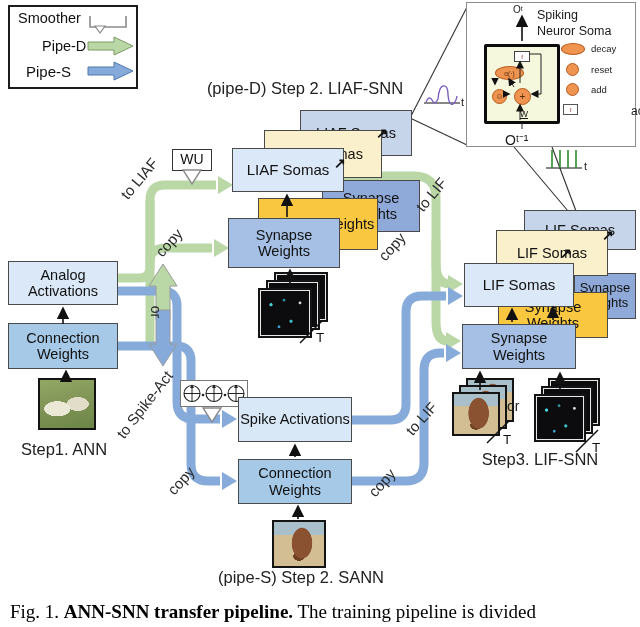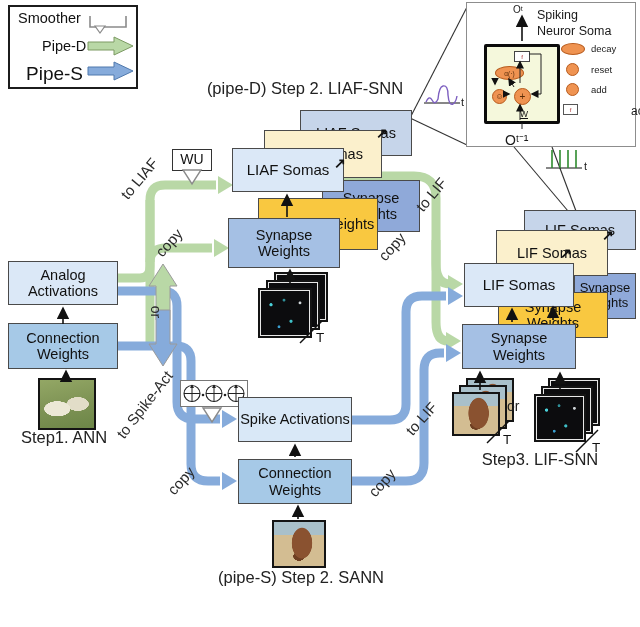--- a/index.html
+++ b/index.html
@@ -86,21 +86,21 @@
   <div class="abs" style="left:8px;top:5px;width:126px;height:80px;border:2px solid #1c1c1c;background:#fff;z-index:2;">
     <div style="position:absolute;left:8px;top:3px;font-size:14.5px;">Smoother</div>
     <svg class="abs" style="left:76px;top:6px;" width="48" height="22" viewBox="0 0 48 22">
       <path d="M4 3 V14 H40 V3" fill="none" stroke="#8a8a8a" stroke-width="1.6"></path>
       <polygon points="9,13 19,13 14,20" fill="#fff" stroke="#8a8a8a" stroke-width="1.2"></polygon>
     </svg>
     <div style="position:absolute;left:32px;top:31px;font-size:14.5px;">Pipe-D</div>
     <svg class="abs" style="left:76px;top:28px;" width="50" height="22" viewBox="0 0 50 22">
       <polygon points="2,7 28,7 28,2 47,11 28,20 28,15 2,15" fill="#b9d8a6" stroke="#7c9a63" stroke-width="1"></polygon>
     </svg>
-    <div style="position:absolute;left:16px;top:56px;font-size:19px;">Pipe-S</div>
+    <div style="position:absolute;left:16px;top:56px;font-size:15px;">Pipe-S</div>
     <svg class="abs" style="left:76px;top:53px;" width="50" height="22" viewBox="0 0 50 22">
       <polygon points="2,7 28,7 28,2 47,11 28,20 28,15 2,15" fill="#86abdb" stroke="#4f79ad" stroke-width="1"></polygon>
     </svg>
   </div>
 
   <div class="abs" style="left:466px;top:2px;width:170px;height:145px;border:1.5px solid #8d8d8d;background:#fff;z-index:2;box-sizing:border-box;">
     <div class="inset-txt" style="left:70px;top:4px;width:98px;text-align:left;font-size:12.5px;line-height:1.3;">
       <div>Spiking</div>
       <div>Neuror Soma</div>
     </div>
@@ -144,21 +144,21 @@
   <div class="card" style="left:172px;top:149px;width:40px;height:22px;background:#fff;border:1.5px solid #333;font-size:14px;z-index:3;">WU</div>
 
   <div class="photo ph-spike" style="left:274px;top:272px;width:54px;height:50px;z-index:2;"></div>
   <div class="photo ph-spike" style="left:266px;top:280px;width:54px;height:50px;z-index:2;"></div>
   <div class="photo ph-spike" style="left:258px;top:288px;width:54px;height:50px;z-index:2;"></div>
   <div class="tmark" style="left:316px;top:330px;z-index:3;">T</div>
 
   <div class="card" style="left:8px;top:261px;width:110px;height:44px;background:#dbe8f7;z-index:2;">Analog Activations</div>
   <div class="card" style="left:8px;top:323px;width:110px;height:46px;background:#a6c9e7;z-index:2;">Connection Weights</div>
   <div class="photo ph-sheep" style="left:38px;top:378px;width:58px;height:52px;z-index:2;"></div>
-  <div class="ttl" style="left:6px;top:428px;width:116px;">Step1. ANN</div>
+  <div class="ttl" style="left:6px;top:440px;width:116px;">Step1. ANN</div>
 
   <div class="abs" style="left:180px;top:380px;width:68px;height:27px;background:#fff;border:1.2px solid #777;z-index:2;box-sizing:border-box;">
     <svg width="66" height="25" viewBox="0 0 66 25">
       <g stroke="#222" stroke-width="1.1" fill="#fff">
         <circle cx="11" cy="12.5" r="8"></circle>
           <circle cx="33" cy="12.5" r="8"></circle>
           <circle cx="55" cy="12.5" r="8"></circle>
       </g>
       <g stroke="#222" stroke-width="1">
         <line x1="11" y1="4.5" x2="11" y2="20.5"></line>
@@ -264,14 +264,19 @@
         <line x1="552" y1="150" x2="552" y2="168"></line>
         <line x1="560" y1="150" x2="560" y2="168"></line>
         <line x1="568" y1="150" x2="568" y2="168"></line>
         <line x1="576" y1="150" x2="576" y2="168"></line>
       </g>
     </g>
   </svg>
   <div class="lbl" style="left:461px;top:96px;font-size:11px;z-index:5;">t</div>
   <div class="lbl" style="left:584px;top:160px;font-size:11px;z-index:5;">t</div>
 
+  <div class="caption" style="left:10px;top:601px;z-index:2;">
+    <span>Fig. 1.</span>
+    <b>ANN-SNN transfer pipeline.</b>
+    <span>The training pipeline is divided</span>
+  </div>
 
 </div>
 
 </body></html>

